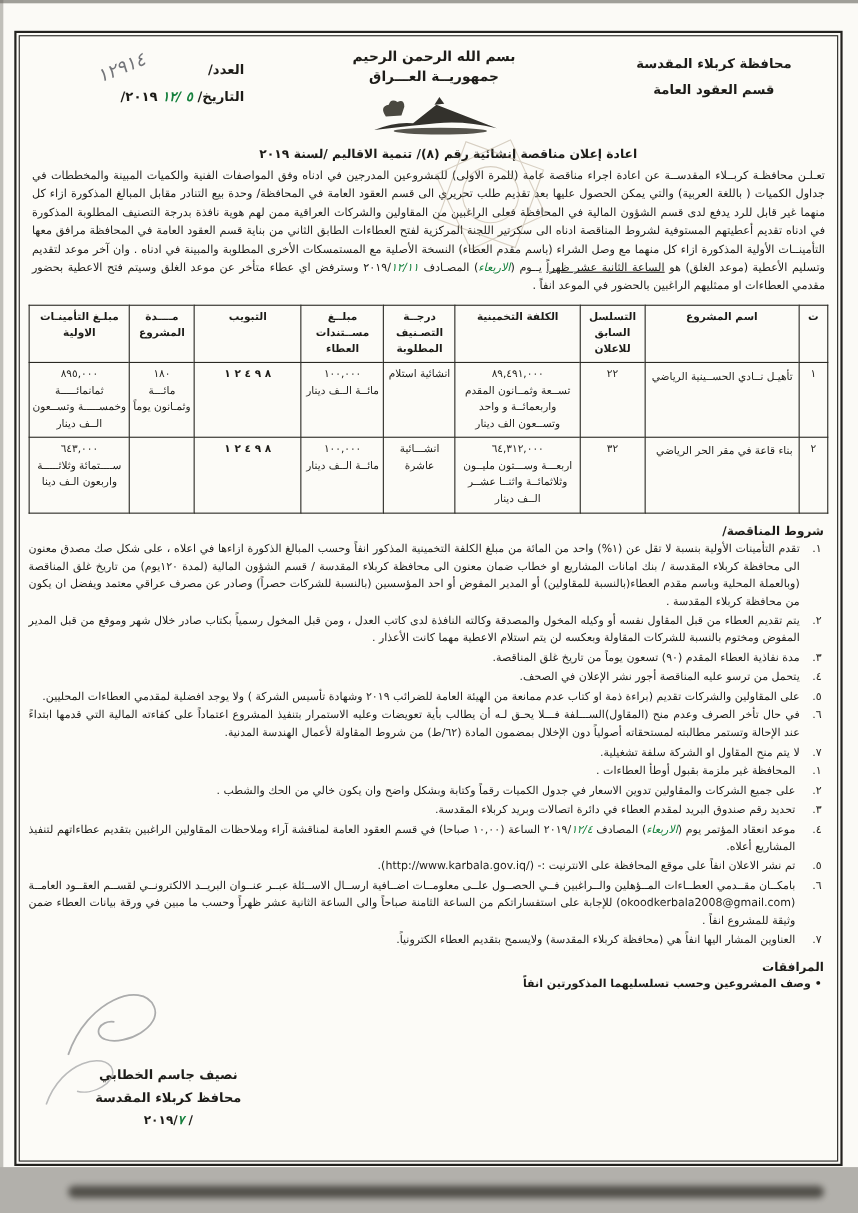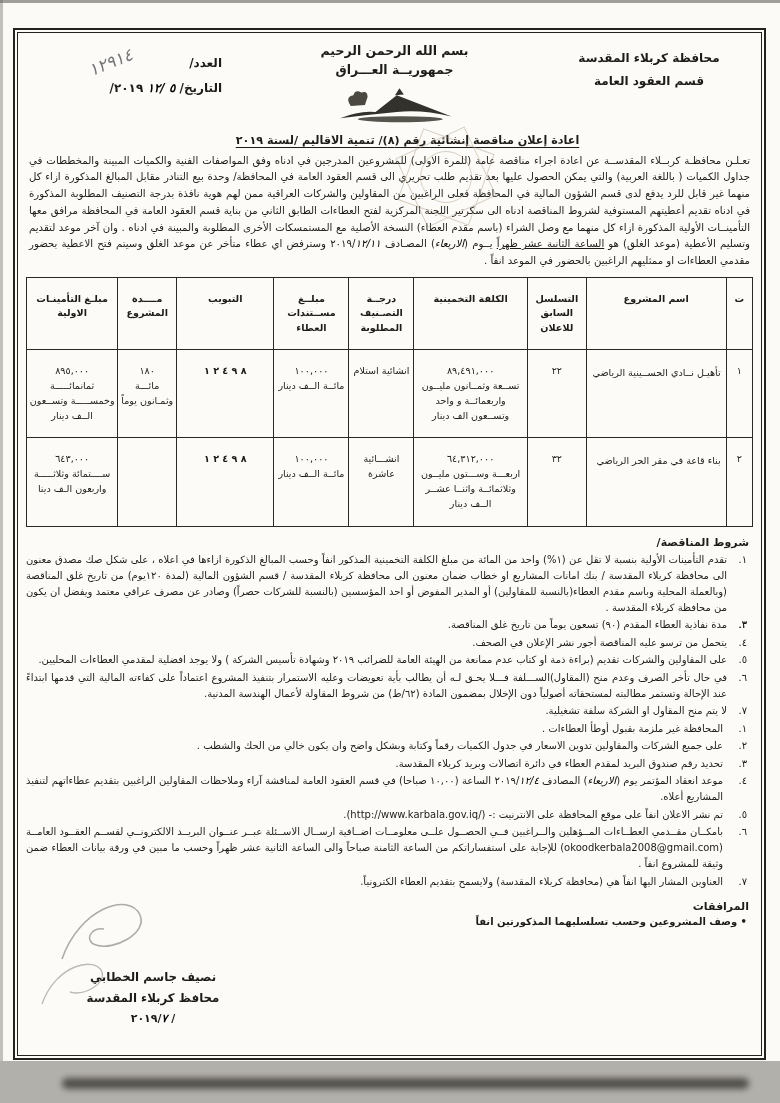--- a/index.html
+++ b/index.html
@@ -19,35 +19,35 @@
   .frame-outer { position:absolute; left:13px; top:28px; width:753px; height:1032px; border:2px solid #23221e; background:#fcfbf7; }
   .frame-inner { position:absolute; inset:2px; border:1px solid #23221e; padding:4px 8px 6px 8px; overflow:hidden; }
 
   
   .hdr { display:flex; justify-content:space-between; align-items:flex-start; padding:4px 4px 0 4px; }
   .hdr-right { font-weight:bold; font-size:12px; text-align:center; line-height:1.9; margin-top:6px; width:200px; }
   .hdr-center { text-align:center; width:260px; }
   .basmala, .country { font-weight:bold; font-size:12.5px; line-height:1.55; }
   .emblem { margin-top:2px; }
   .hdr-left { position:relative; width:210px; font-weight:bold; font-size:12px; margin-top:10px; line-height:2.1; padding-right:18px; }
-  .hand { font-style:italic; color:#000000; letter-spacing:.5px; }
+  .hand { font-style:italic; color:#15803d; letter-spacing:.5px; }
   .hand-no { position:absolute; top:-6px; left:58px; transform:rotate(-22deg); font-size:17px; font-weight:normal; letter-spacing:3px; color:#5c5e64; opacity:.85; }
   .dltr { direction:ltr; unicode-bidi:isolate; display:inline-block; }
 
   
   .title { text-align:center; font-weight:bold; font-size:11.2px; margin:2px 0 6px 0; }
-  .title .u { text-decoration:underline; text-underline-offset:3px;margin-left:36px; }
+  .title .u { text-underline-offset:3px;margin-left:36px; }
 
   
   .intro { font-size:10.2px; line-height:1.64; text-align:justify; padding:0 3px; }
   .u-inline { text-decoration:underline; }
 
   
   table { width:100%; border-collapse:collapse; margin:7px 0 9px 0; font-size:9.6px; table-layout:fixed; }
-  th, td { border:1px solid #2a2923; padding:14px 2px; vertical-align:top; }
+  th, td { border:1px solid #2a2923; padding:4px 2px; vertical-align:top; }
   th { font-weight:bold; text-align:center; line-height:1.5; }
   td { text-align:center; line-height:1.55; }
   .cell-name { text-align:right; padding-right:5px; line-height:1.8; }
   .num { text-align:center; }
   .words { text-align:center; }
   .tab-cell { letter-spacing:6px; font-weight:bold; }
 
   
   .sec-h { font-weight:bold; font-size:11px; text-underline-offset:2px; margin:4px 4px 3px 0; }
   .li { position:relative; padding-right:26px; margin:1.5px 0; font-size:10px; line-height:1.6; text-align:justify; }
@@ -154,21 +154,21 @@
             <th>مبلـغ التأمينـات الاولية</th>
           </tr>
         </thead>
         <tbody>
           <tr>
             <td>١</td>
             <td class="cell-name">تأهيـل نــادي الحســينية الرياضي</td>
             <td>٢٢</td>
             <td>
               <div class="num">٨٩,٤٩١,٠٠٠</div>
-              <div class="words">تســعة وثمــانون مليــون واربعمائــة و واحد وتســعون الف دينار</div>
+              <div class="words">تســعة وثمــانون المقدم واربعمائــة و واحد وتســعون الف دينار</div>
             </td>
             <td>انشائية استلام</td>
             <td>
               <div class="num">١٠٠,٠٠٠</div>
               <div class="words">مائــة الــف دينار</div>
             </td>
             <td class="tab-cell" dir="ltr">٨ ٩ ٤ ٢ ١</td>
             <td>
               <div class="num">١٨٠</div>
               <div class="words">مائـــة وثمـانون يوماً</div>
@@ -200,21 +200,21 @@
               <div class="num">٦٤٣,٠٠٠</div>
               <div class="words">ســــتمائة وثلاثـــــة واربعون الـف دينا</div>
             </td>
           </tr>
         </tbody>
       </table>
 
       <div class="sec-h">شروط المناقصة/</div>
       <div class="conds">
         <div class="li"><span class="n">١.</span><span>تقدم التأمينات الأولية بنسبة لا تقل عن (١%) واحد من المائة من مبلغ الكلفة التخمينية المذكور انفاً وحسب المبالغ الذكورة ازاءها في اعلاه ، على شكل صك مصدق معنون الى محافظة كربلاء المقدسة / بنك امانات المشاريع او خطاب ضمان معنون الى محافظة كربلاء المقدسة / قسم الشؤون المالية (لمدة ١٢٠يوم) من تاريخ غلق المناقصة (وبالعملة المحلية وباسم مقدم العطاء(بالنسبة للمقاولين) أو المدير المفوض أو احد المؤسسين (بالنسبة للشركات حصراً) وصادر عن مصرف عراقي معتمد ويفضل ان يكون من محافظة كربلاء المقدسة .</span></div>
-        <div class="li"><span class="n">٢.</span></div>
+        <div class="li"><span class="n">٢.</span><span>يتم تقديم العطاء من قبل المقاول نفسه أو وكيله المخول والمصدقة وكالته النافذة لدى كاتب العدل ، ومن قبل المخول رسمياً بكتاب صادر خلال شهر وموقع من قبل المدير المفوض ومختوم بالنسبة للشركات المقاولة وبعكسه لن يتم استلام الاعطية مهما كانت الأعذار .</span></div>
         <div class="li"><span class="n">٣.</span><span>مدة نفاذية العطاء المقدم (٩٠) تسعون يوماً من تاريخ غلق المناقصة.</span></div>
         <div class="li"><span class="n">٤.</span><span>يتحمل من ترسو عليه المناقصة أجور نشر الإعلان في الصحف.</span></div>
         <div class="li"><span class="n">٥.</span><span>على المقاولين والشركات تقديم (براءة ذمة او كتاب عدم ممانعة من الهيئة العامة للضرائب ٢٠١٩ وشهادة تأسيس الشركة ) ولا يوجد افضلية لمقدمي العطاءات المحليين.</span></div>
         <div class="li"><span class="n">٦.</span><span>في حال تأخر الصرف وعدم منح (المقاول)الســـلفة فـــلا يحـق لـه أن يطالب بأية تعويضات وعليه الاستمرار بتنفيذ المشروع اعتماداً على كفاءته المالية التي قدمها ابتداءً عند الإحالة وتستمر مطالبته لمستحقاته أصولياً دون الإخلال بمضمون المادة (٦٢/ط) من شروط المقاولة لأعمال الهندسة المدنية.</span></div>
         <div class="li"><span class="n">٧.</span><span>لا يتم منح المقاول او الشركة سلفة تشغيلية.</span></div>
       </div>
 
       <div class="notes">
         <div class="li"><span class="n">١.</span><span>المحافظة غير ملزمة بقبول أوطأ العطاءات .</span></div>
         <div class="li"><span class="n">٢.</span><span>على جميع الشركات والمقاولين تدوين الاسعار في جدول الكميات رقماً وكتابة وبشكل واضح  وان يكون خالي من الحك والشطب .</span></div>

